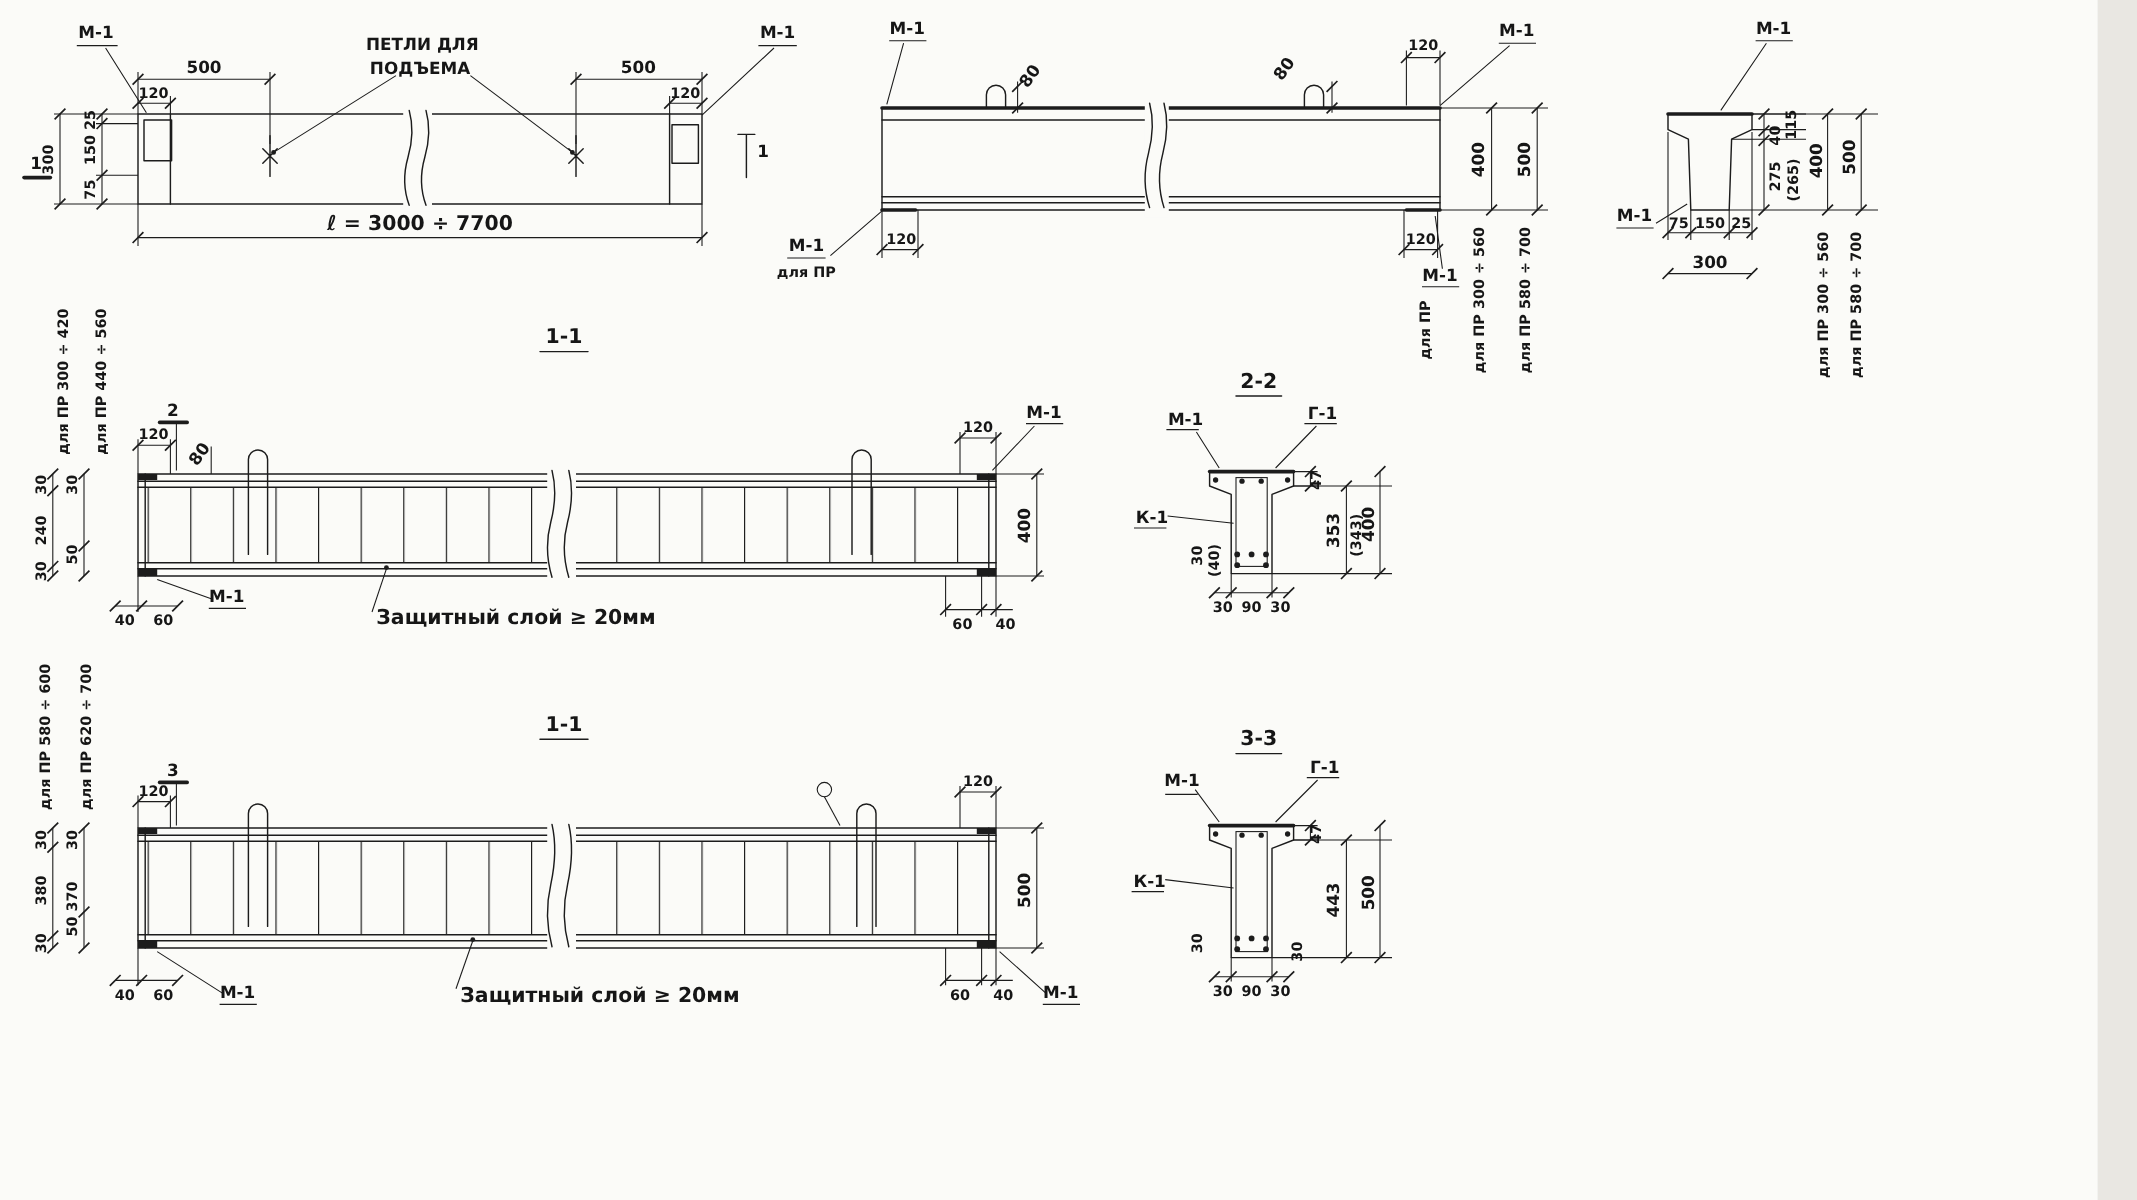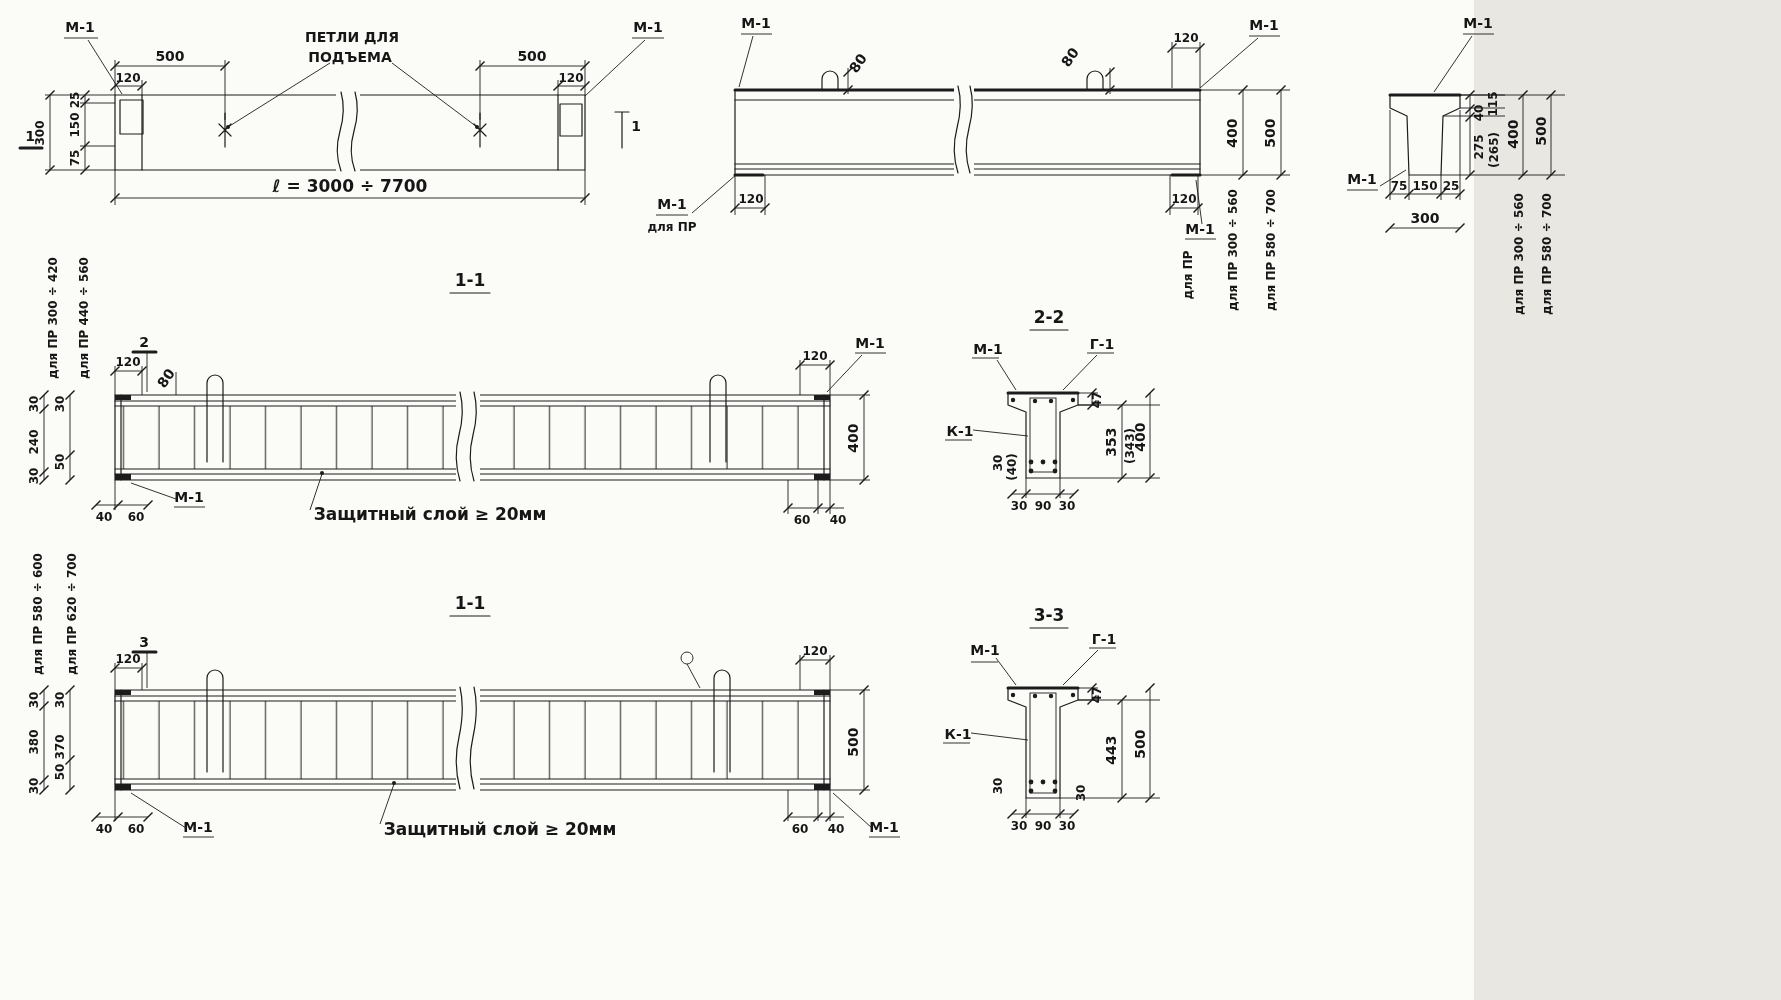--- a/index.html
+++ b/index.html
@@ -1,16 +1,16 @@
 <!DOCTYPE html>
 <html><head>
 <meta charset="utf-8">
 <style>
   html,body{margin:0;padding:0;background:#e9e7e2;}
-  .sheet{width:1474px;height:1000px;background:#fbfbf8;position:relative;}
+  .sheet{width:1748px;height:1000px;background:#fbfbf8;position:relative;}
   svg{display:block;}
   .ln{stroke:#1c1c1c;stroke-width:1.2;fill:none;stroke-linecap:round;stroke-linejoin:round;}
   .dl{stroke:#1c1c1c;stroke-width:0.9;fill:none;}
   .thick{stroke-width:3;}
   .plate{fill:#1c1c1c;stroke:none;}
   .white{fill:#fbfbf8;stroke:none;}
   .fillk{fill:#1c1c1c;stroke:none;}
   text{font-family:"DejaVu Sans",sans-serif;font-weight:bold;fill:#161616;}
   .t{font-size:14px;text-anchor:middle;}
   .ts{font-size:12px;text-anchor:middle;}

